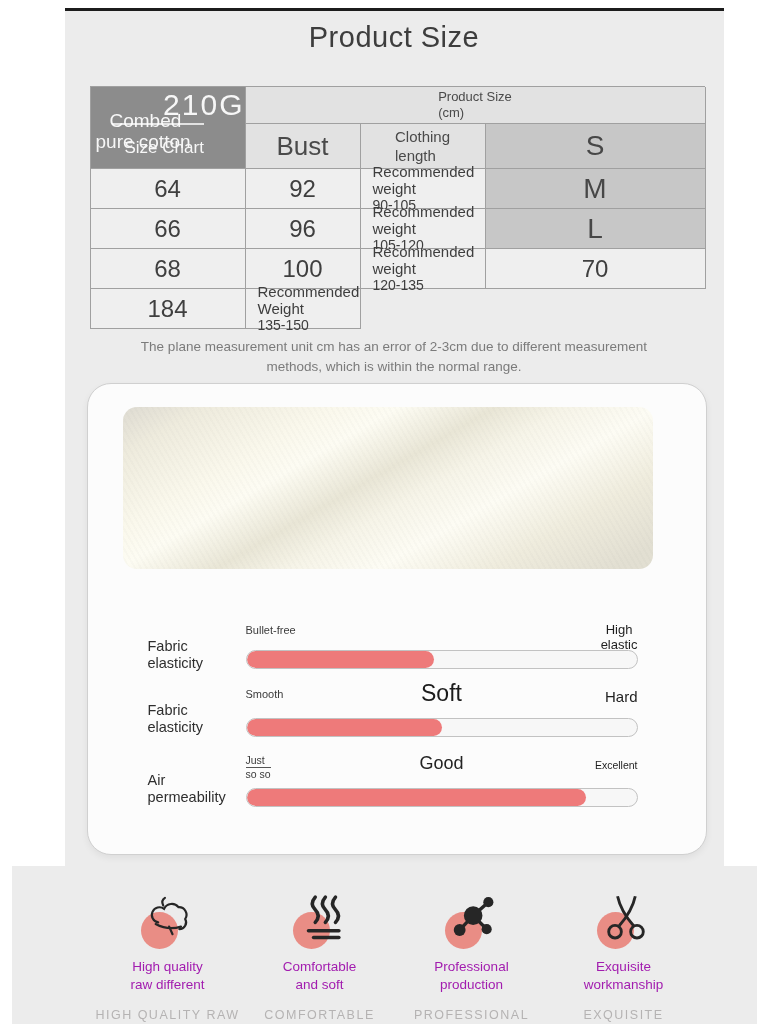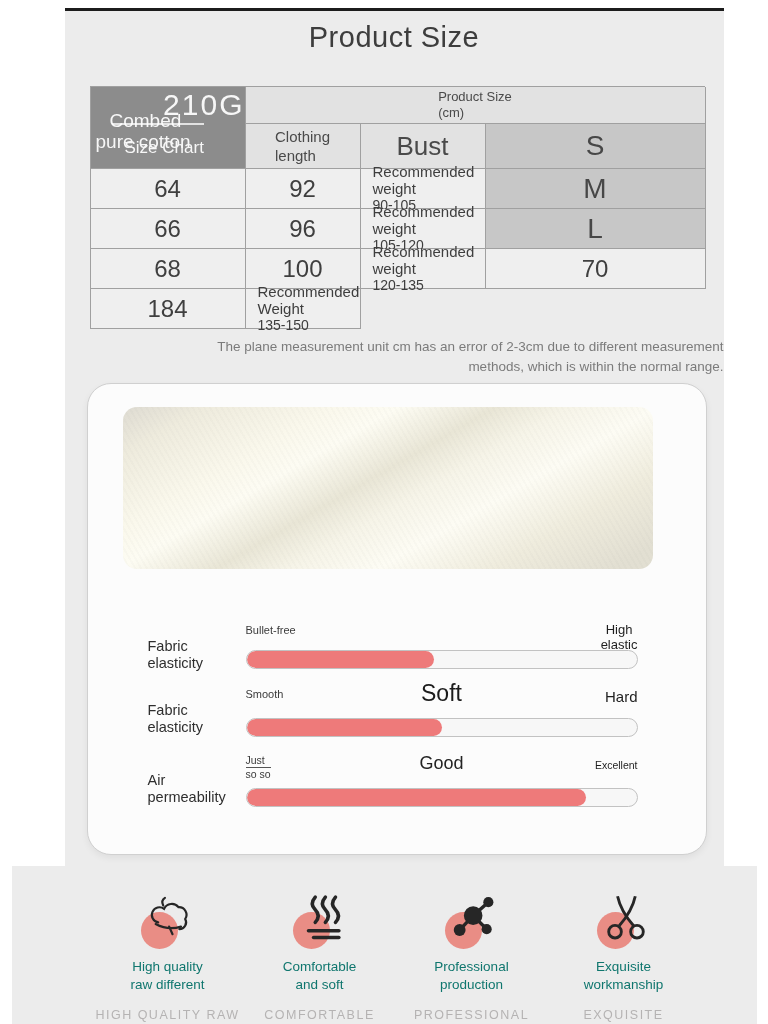--- a/index.html
+++ b/index.html
@@ -31,21 +31,21 @@
   .head-span{grid-column:2/5;}
   .head-inner{display:inline-block;text-align:left;font-size:13px;line-height:1.25;}
   .sub-inner{display:inline-block;text-align:left;font-size:15px;line-height:1.3;}
   .bust-head{font-size:26px;color:#3f3f3f;}
   .size-cell{background:#c7c7c7;font-size:28px;color:#474747;}
   .num-cell{font-size:24px;color:#3f3f3f;}
   .weight-cell{justify-content:flex-start;padding-left:12px;}
   .w1{font-size:15px;color:#3e3e3e;line-height:1.15;}
   .w2{font-size:14px;color:#3e3e3e;line-height:1.2;}
 
-  .note{position:absolute;left:53px;top:329px;width:659px;text-align:right;
+  .note{position:absolute;left:53px;top:329px;width:659px;text-align:center;
         font-size:13.5px;line-height:1.45;color:#7b7b7b;}
 
   
   .card{position:absolute;left:75px;top:375px;width:618px;height:470px;background:#fcfcfc;
         border:1px solid #d0d0d0;border-radius:24px;box-shadow:0 3px 7px rgba(0,0,0,.06);}
   .fabric-photo{position:absolute;left:35px;top:23px;width:530px;height:162px;border-radius:14px;
         background:linear-gradient(150deg,#dedbd2 0%,#eeebdd 10%,#faf8ec 26%,#fdfcf3 34%,
                    #e9e6d6 46%,#f6f4e8 55%,#fdfcf4 66%,#efecdd 80%,#e2dfd2 95%);overflow:hidden;}
   .fabric-photo::after{content:"";position:absolute;inset:0;
         background:repeating-linear-gradient(60deg,rgba(0,0,0,.015) 0 2px,transparent 2px 5px);}
@@ -69,21 +69,21 @@
   .row-3 .r-left{top:-3px;font-size:10.5px;}
   .row-3 .r-left .l1{border-bottom:1px solid #555;}
 
   
   .features{position:absolute;left:80px;top:880px;width:608px;display:flex;}
   .feature{width:152px;display:flex;flex-direction:column;align-items:center;text-align:center;}
   .feature-icon{position:relative;width:64px;height:66px;margin-bottom:4px;}
   .pink-dot{position:absolute;left:5px;bottom:5px;width:37px;height:37px;border-radius:50%;
             background:#e87f76;opacity:.88;}
   .feature-icon svg{position:absolute;left:7px;top:2px;width:54px;height:58px;}
-  .feature-label{font-size:13.5px;color:#0f766e;line-height:1.3;}
+  .feature-label{font-size:13.5px;color:#a21caf;line-height:1.3;}
   .feature-caps{margin-top:13px;font-size:12.5px;color:#b5b3b3;letter-spacing:1.5px;line-height:1.55;}
 </style>
 </head>
 <body>
 
 <div id="page">
   <div id="margin-left" class="margin-white"></div>
   <div id="margin-right" class="margin-white"></div>
   <div id="top-line"></div>
 
@@ -98,27 +98,27 @@
       <span class="c-chart">Size Chart</span>
     </div>
 
     <div class="cell header head-span">
       <div class="head-inner">
         <div>Product Size</div>
         <div>(cm)</div>
       </div>
     </div>
 
+    <div class="cell header bust-head">Bust</div>
     <div class="cell header">
       <div class="sub-inner">
         <div>Clothing</div>
         <div>length</div>
       </div>
     </div>
-    <div class="cell header bust-head">Bust</div>
 
     <div class="cell size-cell">S</div>
     <div class="cell num-cell">64</div>
     <div class="cell num-cell">92</div>
     <div class="cell weight-cell">
       <div>
           <div class="w1">Recommended weight</div>
            <div class="w2">90-105</div>
         </div>
     </div>

